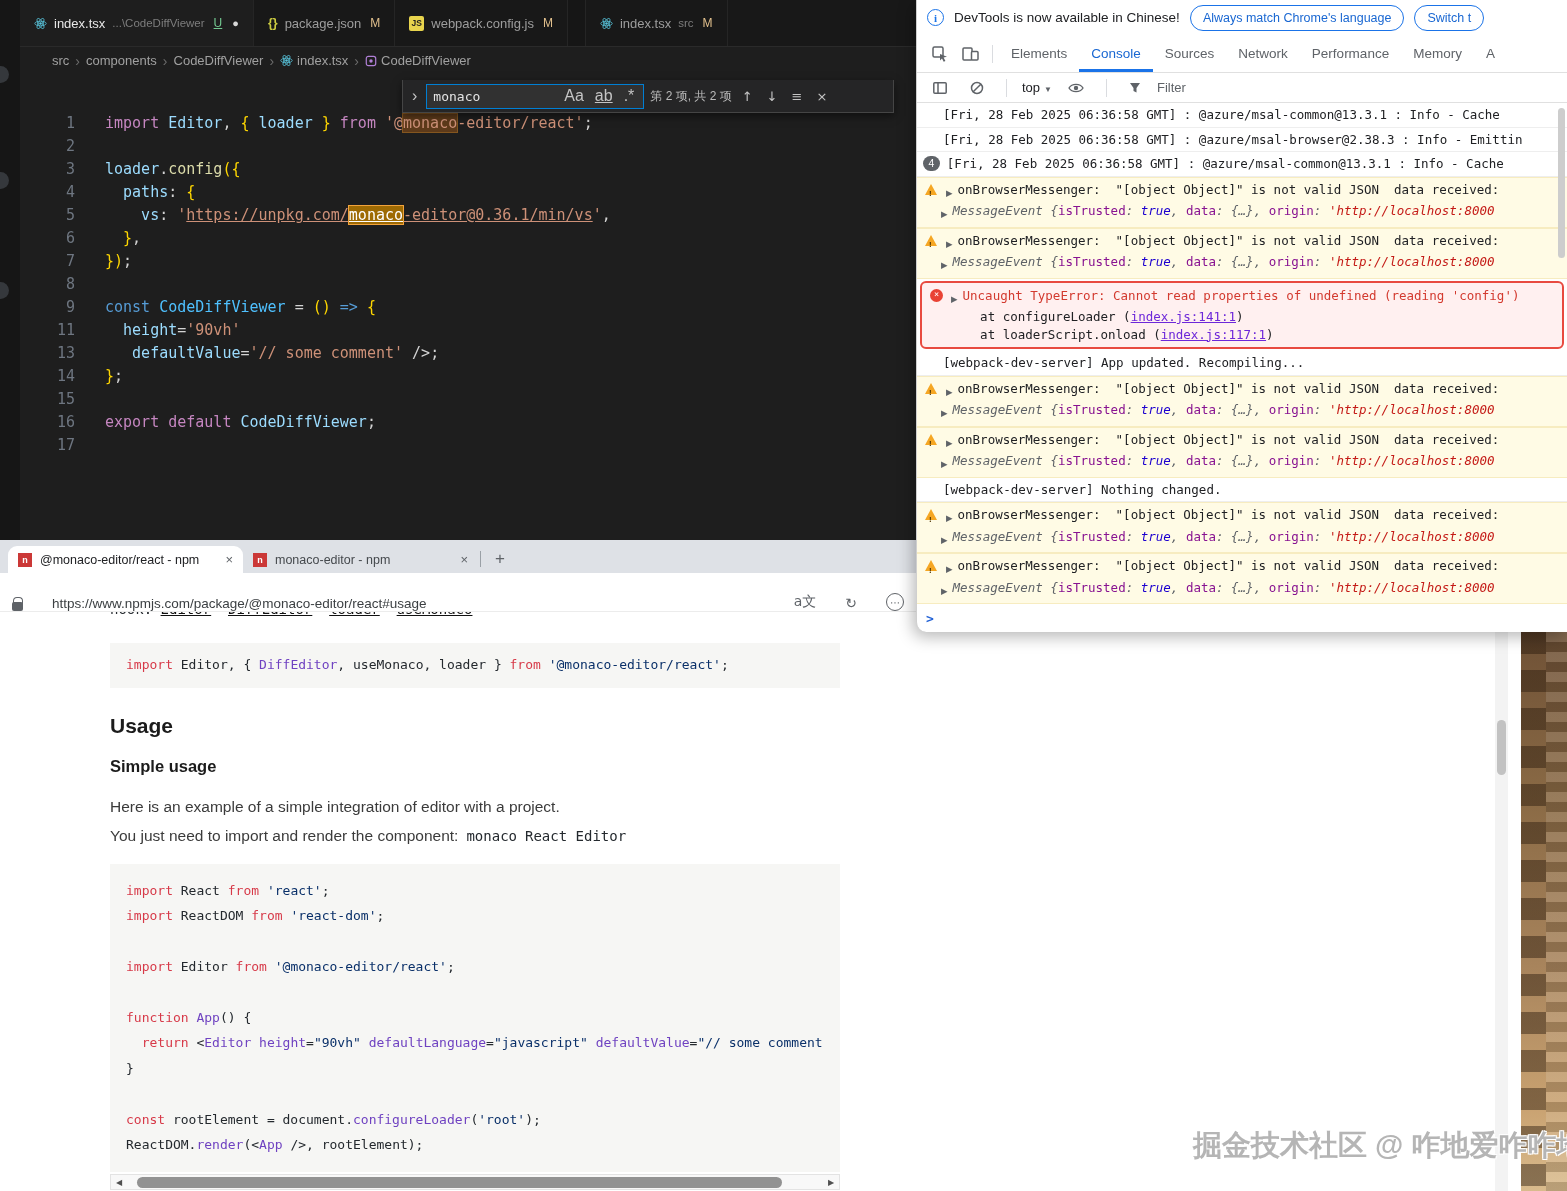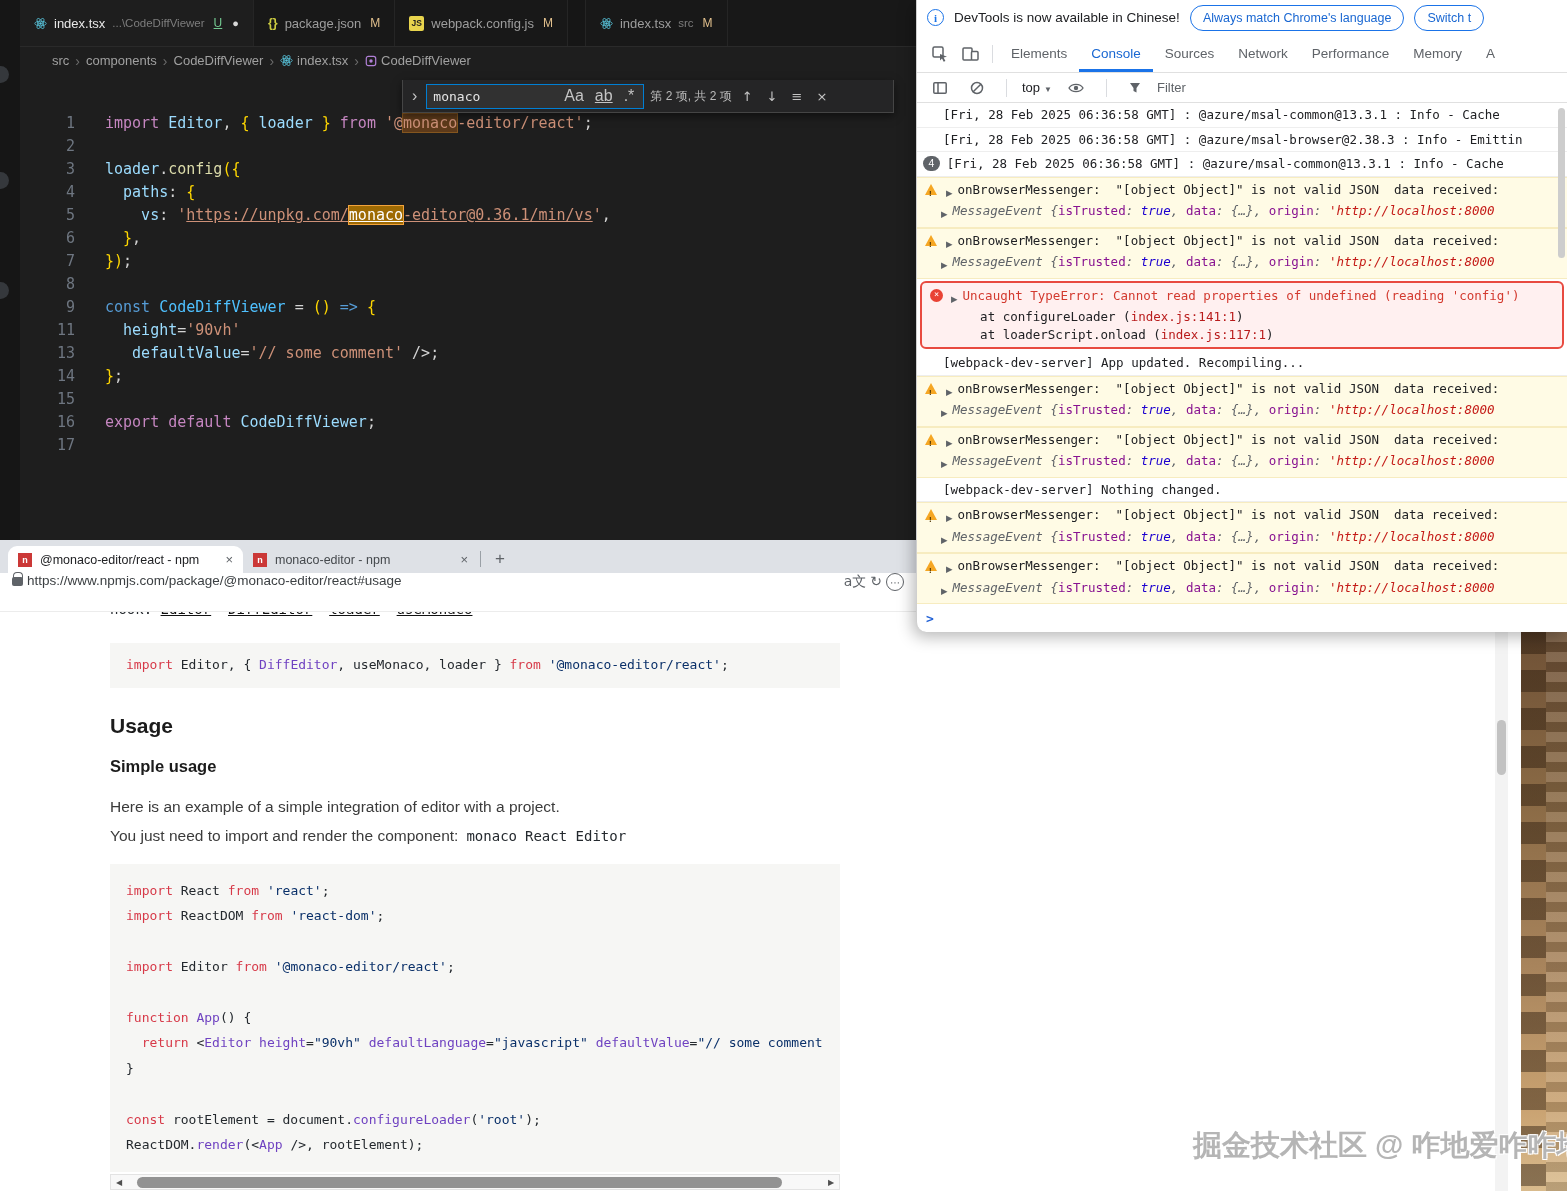--- a/index.html
+++ b/index.html
@@ -50,21 +50,21 @@
 
   
   .chrome-tabs{position:absolute;left:0;top:540px;width:916px;height:33px;background:#dee1e6;display:flex;align-items:flex-end;padding-left:8px}
   .ctab{display:flex;align-items:center;gap:8px;height:27px;padding:0 10px;font-size:12.5px;color:#45494d;width:235px}
   .ctab.active{background:#fff;border-radius:9px 9px 0 0;color:#202124}
   .clabel{flex:1;overflow:hidden;white-space:nowrap;text-overflow:ellipsis}
   .tabclose{color:#5f6368;font-size:13px}
   .npmic{width:14px;height:14px;background:#cb3837;color:#fff;font-size:9px;font-weight:bold;display:flex;align-items:center;justify-content:center;flex:0 0 14px}
   .ctab-sep{width:1px;height:16px;background:#9aa0a6;margin:0 2px 6px 2px}
   .newtab{font-size:17px;color:#5f6368;margin:0 0 4px 12px}
-  .chrome-toolbar{position:absolute;left:0;top:573px;width:916px;height:39px;background:#fff;display:flex;align-items:flex-start;padding:0 12px;gap:4px;border-bottom:1px solid #ececec}
+  .chrome-toolbar{position:absolute;left:0;top:573px;width:916px;height:39px;background:#fff;display:flex;align-items:flex-end;padding:0 12px;gap:29px;border-bottom:1px solid #ececec}
   .lock{position:relative;width:11px;height:9px;background:#5f6368;border-radius:2px;margin-top:4px;flex:0 0 11px}
   .lock:before{content:"";position:absolute;top:-5px;left:1.2px;width:8px;height:7px;border:1.8px solid #5f6368;border-bottom:none;border-radius:4px 4px 0 0}
   .url{color:#3c4043;font-size:13.5px;flex:1;white-space:nowrap;overflow:hidden}
   .tool-ic{color:#5f6368;font-size:14px;font-family:"DejaVu Sans",sans-serif}
   .more-circ{width:18px;height:18px;border:1.5px solid #5f6368;border-radius:50%;display:flex;align-items:center;justify-content:center;font-size:10px;color:#5f6368}
 
   
   .npm-page{position:absolute;left:0;top:612px;width:916px;height:579px;background:#fff;overflow:hidden;color:#262626}
   .cliphead{position:absolute;left:110px;top:-11px;font-family:"DejaVu Sans Mono",monospace;font-size:14px;color:#111;white-space:pre}
   .nlink{text-decoration:underline}
@@ -105,21 +105,21 @@
   .cline{display:flex;align-items:flex-start;white-space:pre;overflow:hidden;line-height:17.5px}
   .ctext{white-space:pre}
   .cline.sub{padding-left:16px}
   .cline.stack{padding-left:22px}
   .wic{width:0;height:0;border-left:6px solid transparent;border-right:6px solid transparent;border-bottom:11px solid #f5a623;position:relative;margin:3px 7px 0 2px;flex:0 0 auto}
   .wic:after{content:"!";position:absolute;left:-2px;top:1.5px;font-size:8px;color:#4d3200;font-weight:bold;font-family:"Liberation Sans",sans-serif}
   .arr{color:#5f6368;font-size:8.5px;margin:4px 5px 0 2px;font-family:"DejaVu Sans",sans-serif;flex:0 0 auto}
   .cbadge{background:#5f6368;color:#fff;border-radius:9px;padding:0 5.5px;font-size:10.5px;line-height:15px;margin:1px 7px 0 0;font-family:"Liberation Sans",sans-serif;flex:0 0 auto}
   .eic{width:13px;height:13px;border-radius:50%;background:#e94234;color:#fff;font-size:8.5px;display:flex;align-items:center;justify-content:center;flex:0 0 13px;margin:2px 6px 0 2px}
   .errtext{color:#d33a2f}
-  .clink{color:#b91c1c;}
+  .clink{color:#6d28d9;text-decoration:underline}
   .pv{color:#5f6368;font-style:italic}
   .prop{color:#881391;}
   .bool{color:#1c00cf;font-style:italic}
   .cstr{color:#c41a16;font-style:italic}
   .dt-prompt{display:flex;align-items:center;padding:7px 9px;color:#2161d6;font-family:"DejaVu Sans Mono",monospace;font-size:13px;font-weight:bold}
   .dt-scrollthumb{position:absolute;right:2px;top:108px;width:7px;height:150px;background:#cdcdcd;border-radius:4px}
 
   
   .page-scroll{position:absolute;left:1495px;top:632px;width:13px;height:559px;background:#f3f3f3}
   .pthumb{position:absolute;left:2px;top:88px;width:9px;height:55px;background:#c2c2c2;border-radius:5px}

